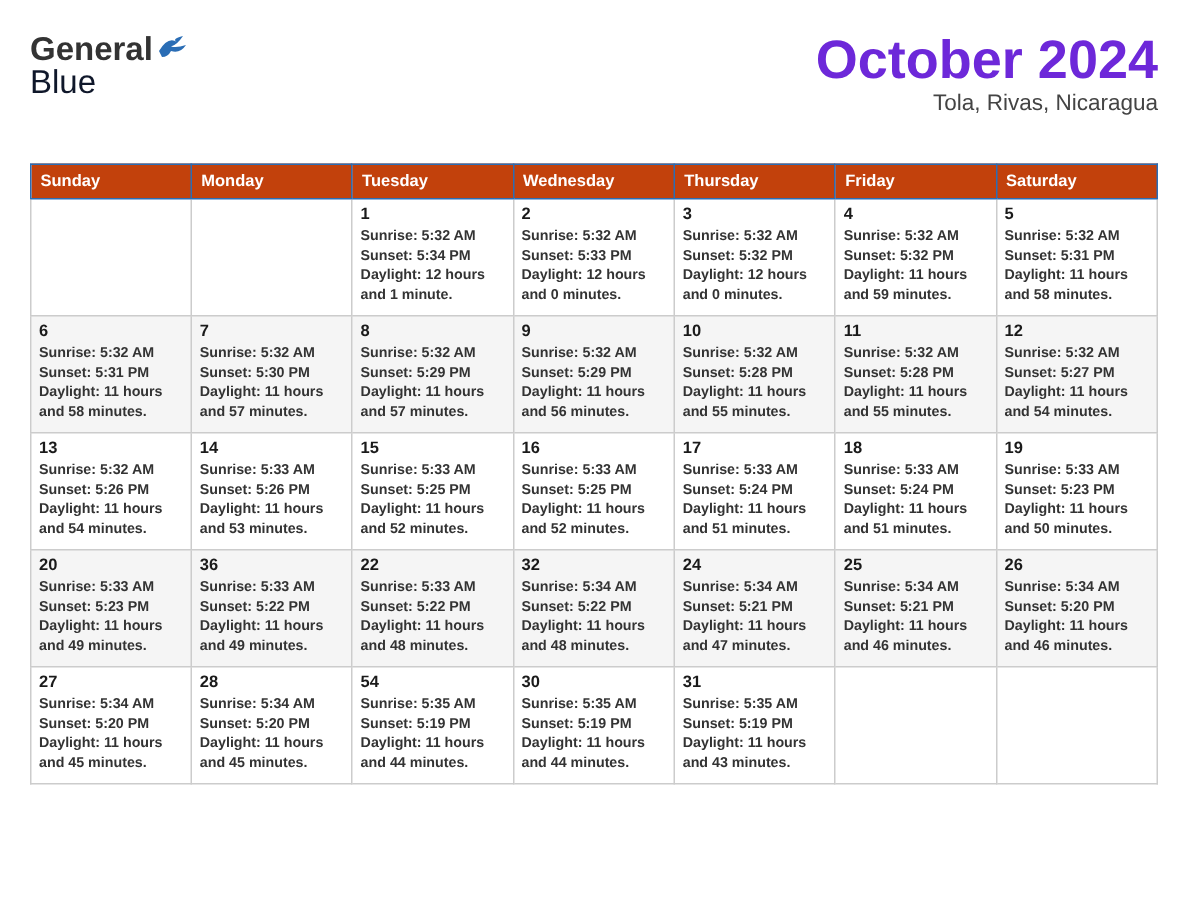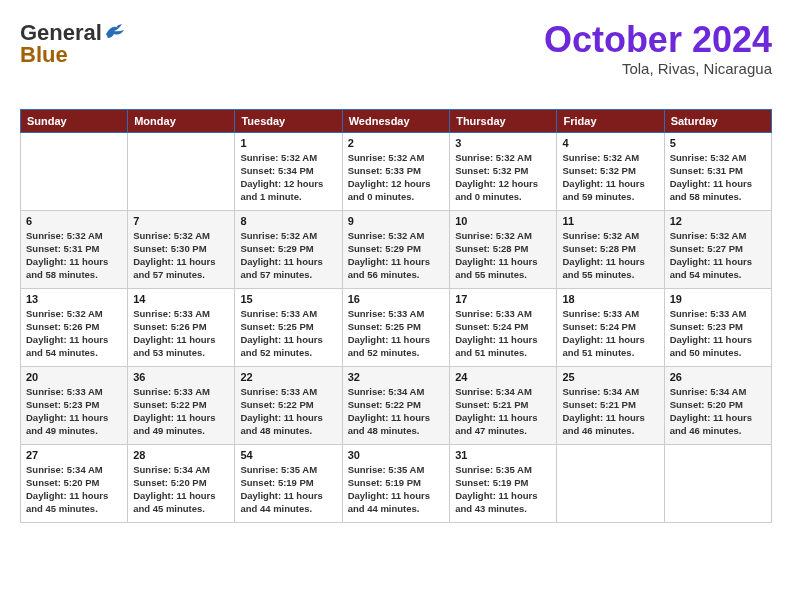--- a/index.html
+++ b/index.html
@@ -33,21 +33,21 @@
     .location {
       font-size: 15px;
       color: #444;
     }
     table {
       width: 100%;
       border-collapse: collapse;
       font-size: 10px;
     }
     thead tr th {
-      background-color: #7f1d1d;
+      background-color: #c2410c;
       color: #fff;
       font-weight: bold;
       text-align: left;
       padding: 5px 6px;
       font-size: 11px;
       border: 1px solid #2a6db5;
     }
     tbody tr td {
       border: 1px solid #ccc;
       vertical-align: top;
@@ -80,21 +80,21 @@
 <body>
 
 <div class="header">
   <div class="logo">
     <div style="display:flex;align-items:center;">
       <span style="font-size:22px;font-weight:bold;color:#333;">General</span>
       <svg width="22" height="18" viewBox="0 0 22 18" style="margin-left:2px;margin-top:-4px;">
         <path d="M2,12 Q8,2 14,6 Q10,4 18,2 Q14,8 10,9 Q14,10 20,8 Q16,14 10,12 Q8,16 4,16 Z" fill="#2a6db5"></path>
       </svg>
     </div>
-    <span style="font-size:22px;font-weight:bold;color:#a16207;margin-top:-4px;">Blue</span>
+    <span style="font-size:22px;font-weight:normal;color:#0f172a;margin-top:-4px;">Blue</span>
   </div>
   <div class="title-block">
     <div class="month-title">October 2024</div>
     <div class="location">Tola, Rivas, Nicaragua</div>
   </div>
 </div>
 
 <table>
   <thead>
     <tr id="header-row">

